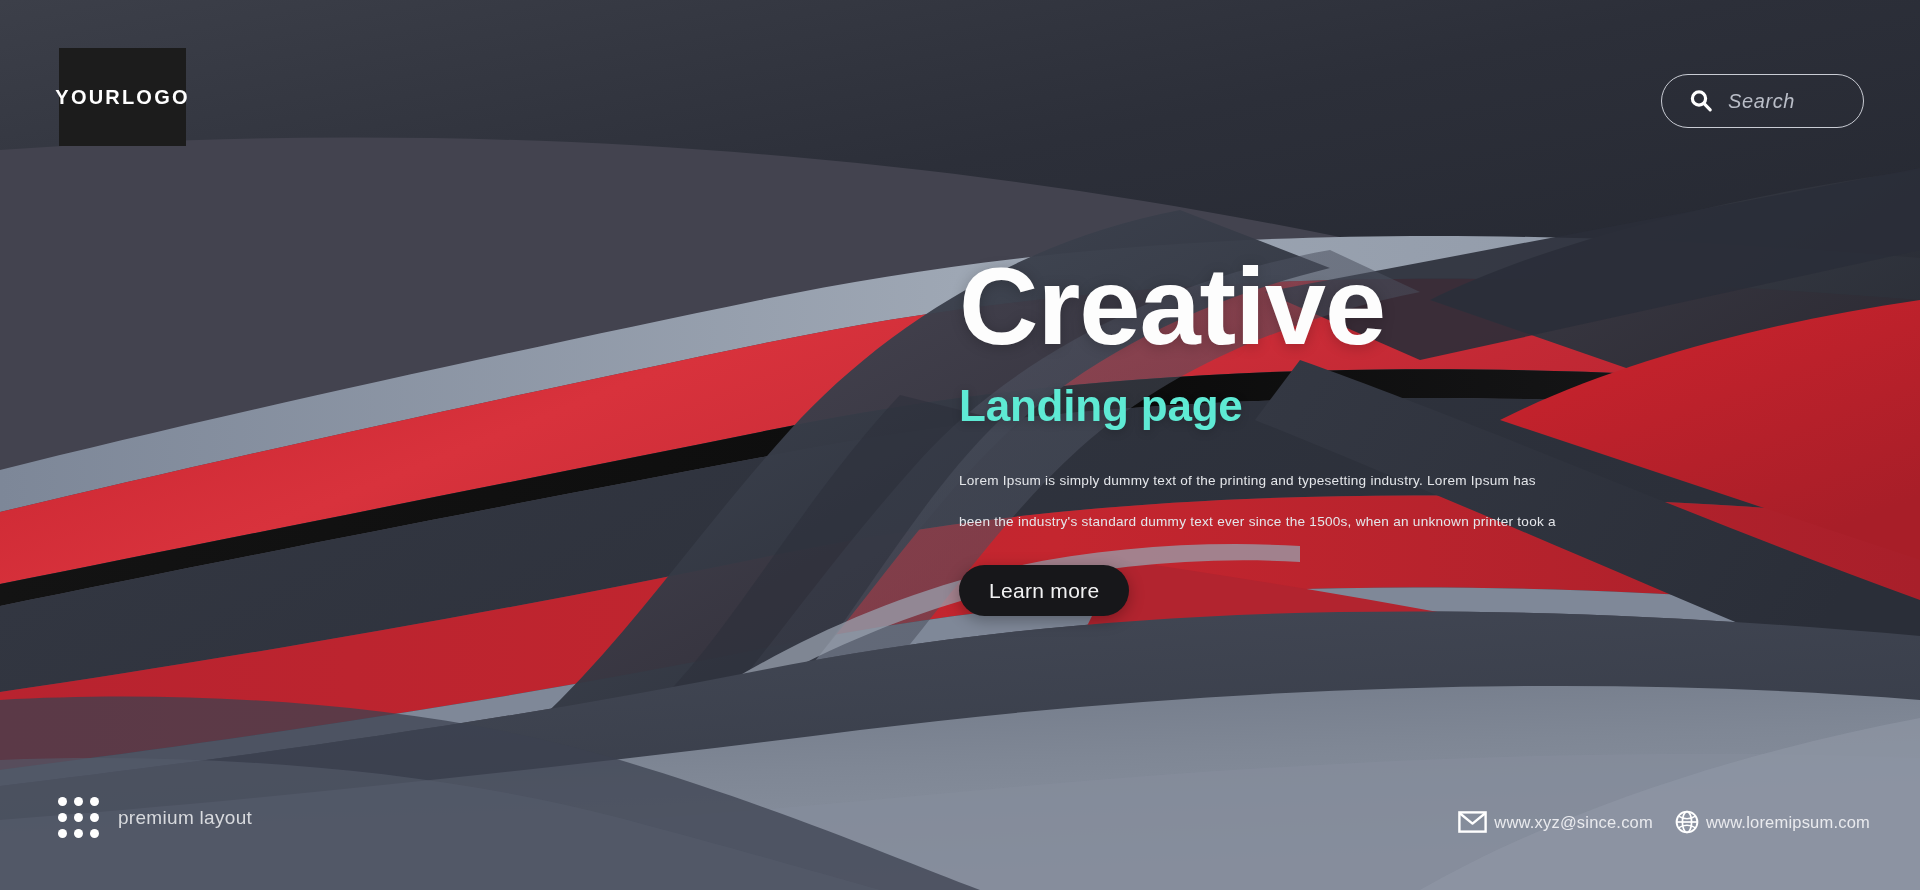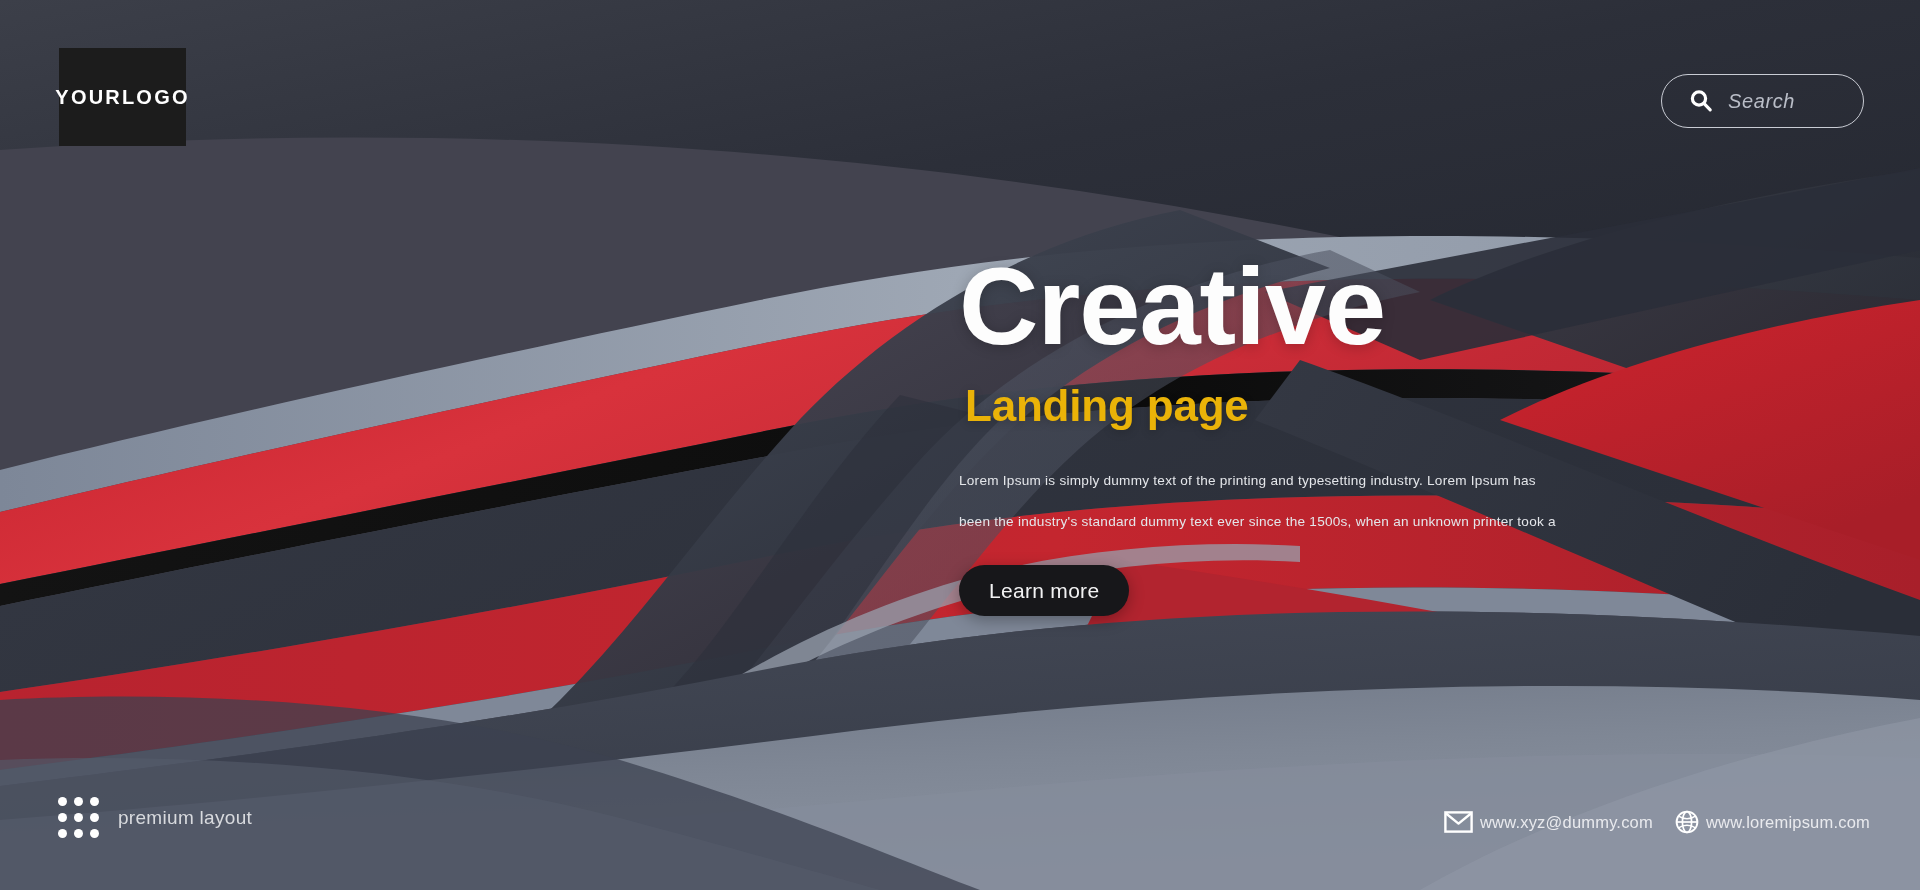--- a/index.html
+++ b/index.html
@@ -93,28 +93,27 @@
   }
   .hero-title {
     color:#fdfdfd;
     font-size:110px;
     font-weight:bold;
     line-height:104px;
     letter-spacing:-1px;
     text-shadow:0 2px 14px rgba(0,0,0,0.22);
   }
   .hero-subtitle {
-    color:#eab308;
+    color:#5eead4;
     font-size:44px;
     font-weight:bold;
     line-height:52px;
     letter-spacing:-0.2px;
     margin-top:22px;
     text-shadow:0 2px 10px rgba(0,0,0,0.22);
-    margin-left:6px;
   }
   .hero-paragraph { margin-top:28px; }
   .hero-line {
     color:#e4e6ea;
     font-size:13.6px;
     line-height:41px;
     letter-spacing:0.25px;
     white-space:nowrap;
   }
   .cta-button {
@@ -353,21 +352,21 @@
     </div>
     <span class="footer-tagline">premium layout</span>
   </div>
 
   <div class="footer-right">
     <div class="contact-item">
       <svg width="29" height="22" viewBox="0 0 29 22" xmlns="http://www.w3.org/2000/svg">
         <rect x="1.4" y="1.4" width="26.2" height="19.2" fill="none" stroke="#ffffff" stroke-width="2.4"></rect>
         <path d="M1.8,2.2 L14.5,12.6 L27.2,2.2" fill="none" stroke="#ffffff" stroke-width="2.4" stroke-linejoin="round"></path>
       </svg>
-      <span class="contact-text">www.xyz@dummy.com</span>
+      <span class="contact-text">www.xyz@since.com</span>
     </div>
 
     <div class="contact-item">
       <svg width="24" height="24" viewBox="0 0 24 24" xmlns="http://www.w3.org/2000/svg">
         <circle cx="12" cy="12" r="10.4" fill="none" stroke="#ffffff" stroke-width="1.9"></circle>
         <ellipse cx="12" cy="12" rx="4.6" ry="10.4" fill="none" stroke="#ffffff" stroke-width="1.7"></ellipse>
         <line x1="1.6" y1="12" x2="22.4" y2="12" stroke="#ffffff" stroke-width="1.7"></line>
         <path d="M3.6,6.2 C6.2,8 9,8.8 12,8.8 C15,8.8 17.8,8 20.4,6.2" fill="none" stroke="#ffffff" stroke-width="1.5"></path>
         <path d="M3.6,17.8 C6.2,16 9,15.2 12,15.2 C15,15.2 17.8,16 20.4,17.8" fill="none" stroke="#ffffff" stroke-width="1.5"></path>
       </svg>

